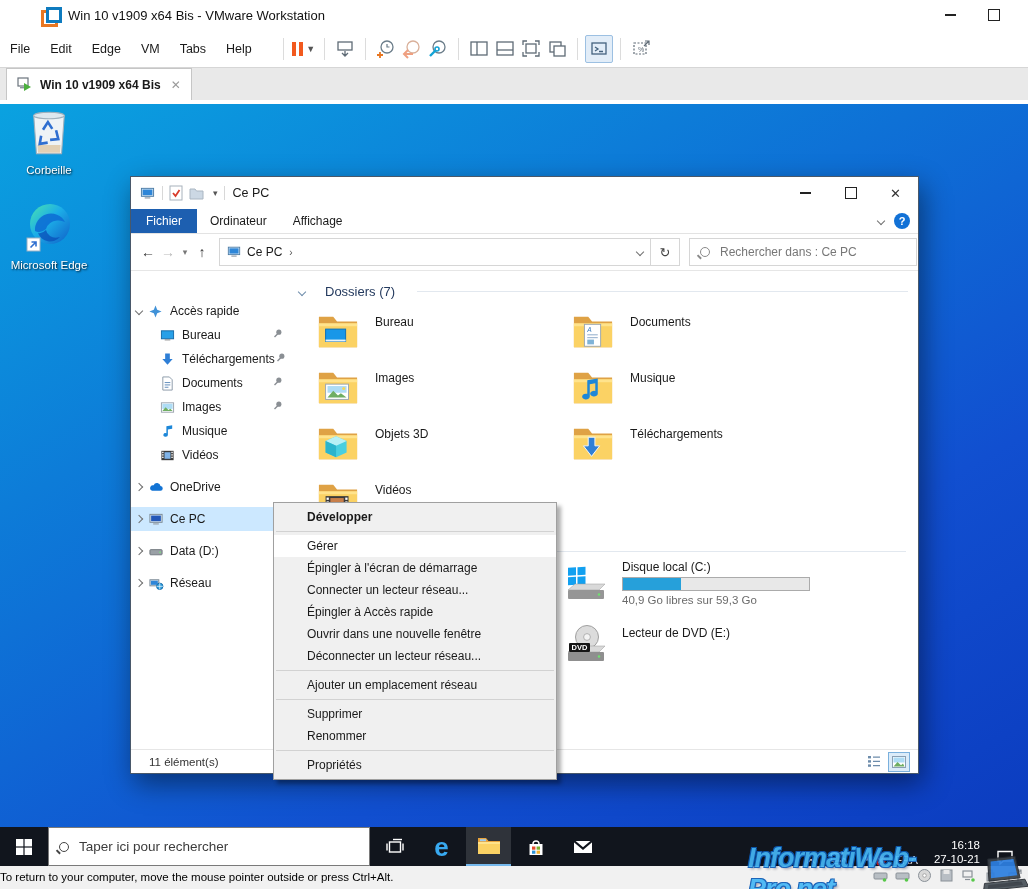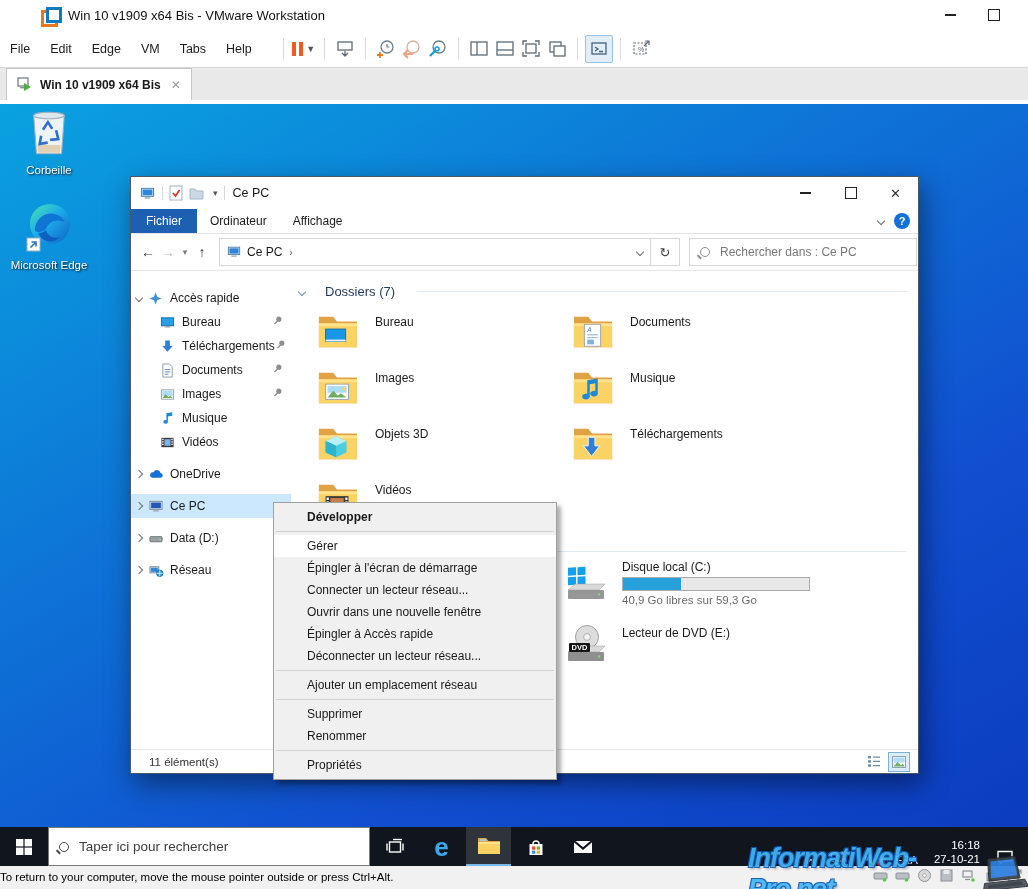--- a/index.html
+++ b/index.html
@@ -62,21 +62,21 @@
   .crumbbox .csep{font-size:10px;color:#555;margin:0 7px;}
   .crumbbox .cdrop{margin-left:auto;margin-right:7px;}
   .refreshbox{width:28px;height:26px;border:1px solid #d6d6d6;border-left:none;display:flex;align-items:center;justify-content:center;font-size:13px;color:#444;}
   .searchbox{margin-left:9px;width:226px;height:26px;border:1px solid #d6d6d6;display:flex;align-items:center;}
   .searchbox input{border:none;outline:none;width:180px;font-size:12px;font-family:"Liberation Sans",sans-serif;color:#444;}
   .searchbox input::placeholder{color:#777;}
   .mag{width:8px;height:8px;border:1.5px solid #8a8a8a;border-radius:50%;position:relative;margin:0 8px 0 10px;flex:none;}
   .mag:after{content:"";position:absolute;left:-4px;top:8px;width:5px;height:1.5px;background:#8a8a8a;transform:rotate(45deg);}
 
   .ex-body{position:absolute;top:93px;left:0;right:0;bottom:23px;display:flex;}
-  .ex-nav{width:160px;flex:none;padding-top:16px;font-size:12px;overflow:hidden;}
+  .ex-nav{width:160px;flex:none;padding-top:29px;font-size:12px;overflow:hidden;}
   .nrow{height:24px;display:flex;align-items:center;position:relative;}
   .nrow .chv{width:16px;flex:none;display:flex;justify-content:center;}
   .nrow .nic{width:17px;flex:none;display:flex;justify-content:center;margin-right:6px;}
   .nrow .ntext{white-space:nowrap;}
   .nrow.child{padding-left:28px;}
   .nrow.toplevel{margin-top:8px;}
   .nrow.sel{background:#cce8ff;}
   .pin{margin-left:auto;margin-right:8px;}
   .chev{display:inline-block;width:5px;height:5px;border-right:1.4px solid #707070;border-bottom:1.4px solid #707070;}
   .chev.r{transform:rotate(-45deg);}
@@ -654,22 +654,22 @@
         </div>
       </div>
     </div>
 
     <div class="ctxmenu">
       <div class="cm-item bold">Développer</div>
       <div class="cm-sep"></div>
       <div class="cm-item hl">Gérer</div>
       <div class="cm-item">Épingler à l'écran de démarrage</div>
       <div class="cm-item">Connecter un lecteur réseau...</div>
+      <div class="cm-item">Épingler à Accès rapide</div>
       <div class="cm-item">Ouvrir dans une nouvelle fenêtre</div>
-      <div class="cm-item">Épingler à Accès rapide</div>
       <div class="cm-item">Déconnecter un lecteur réseau...</div>
       <div class="cm-sep"></div>
       <div class="cm-item">Ajouter un emplacement réseau</div>
       <div class="cm-sep"></div>
       <div class="cm-item">Supprimer</div>
       <div class="cm-item">Renommer</div>
       <div class="cm-sep"></div>
       <div class="cm-item">Propriétés</div>
     </div>
 

